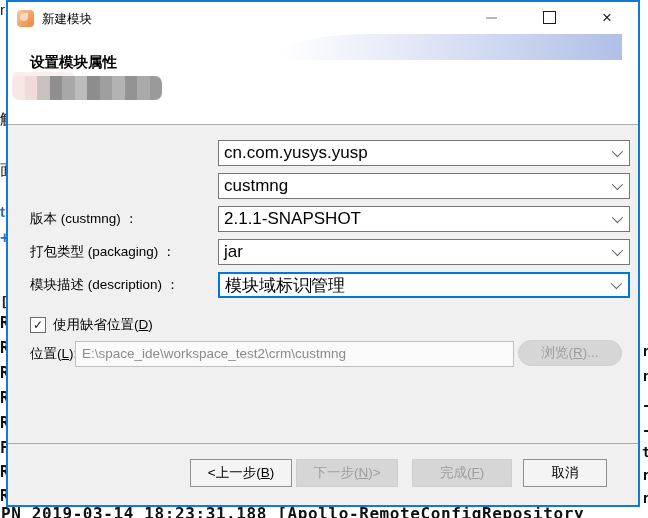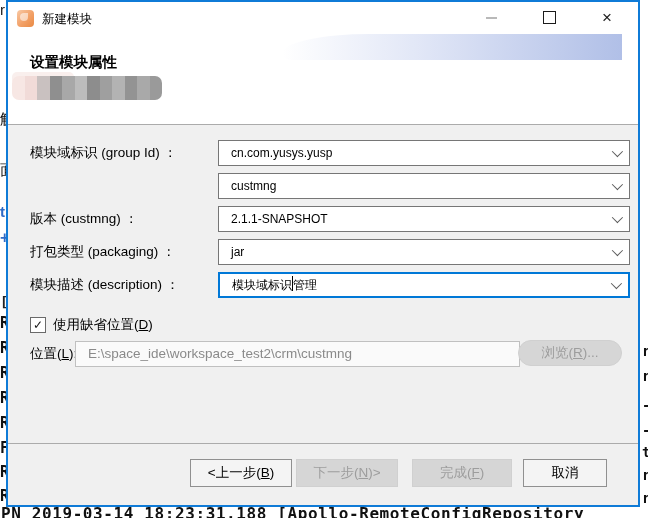--- a/index.html
+++ b/index.html
@@ -54,42 +54,42 @@
   .sep-footer{top:441px;}
   
   .form-area{position:absolute;left:0;top:123px;right:0;height:318px;background:#f0f0f0;}
   .footer{position:absolute;left:0;top:442px;right:0;bottom:0;background:#f0f0f0;}
   .fld-label{position:absolute;left:22px;font-size:13.5px;color:#000;line-height:26px;white-space:nowrap;}
   .combo{
     position:absolute;left:210px;width:410px;height:24px;background:#fff;
     border:1px solid #767676;display:flex;align-items:center;
   }
   .combo.focused{border:2px solid #0078d7;height:22px;width:408px;}
-  .combo .val{font-size:12px;color:#000;padding-left:12px;white-space:nowrap;overflow:hidden;}
+  .combo .val{font-size:17px;color:#000;padding-left:5px;white-space:nowrap;overflow:hidden;}
   .chev{
     position:absolute;right:9px;top:8px;width:7px;height:7px;
     border-right:1.5px solid #5a5a5a;border-bottom:1.5px solid #5a5a5a;
     transform:rotate(45deg) translateY(-2px);
   }
   .combo.focused .chev{top:7px;}
   .caret{display:inline-block;width:1px;height:15px;background:#000;vertical-align:-2px;}
   
   .checkrow{position:absolute;left:22px;top:314px;display:flex;align-items:center;}
   .checkbox{
     width:14px;height:14px;background:#fff;border:1px solid #6a6a6a;
     display:flex;align-items:center;justify-content:center;
     font-size:12px;color:#1a1a1a;line-height:1;
   }
   .checklabel{margin-left:7px;font-size:13.5px;color:#000;}
   
   .loc-label{position:absolute;left:22px;top:339px;font-size:13.5px;color:#000;line-height:26px;}
   .loc-input{
     position:absolute;left:67px;top:339px;width:431px;height:24px;
     background:#fafafa;border:1px solid #c0c0c0;
-    font-size:13.5px;color:#8a8a8a;line-height:24px;padding-left:12px;
+    font-size:13.5px;color:#8a8a8a;line-height:24px;padding-left:6px;
     white-space:nowrap;overflow:hidden;
   }
   .btn{
     position:absolute;height:28px;box-sizing:border-box;
     display:flex;align-items:center;justify-content:center;
     font-size:13.5px;white-space:nowrap;
   }
   .btn.enabled{background:#f4f4f4;border:1px solid #909090;color:#000;}
   .btn.disabled{background:#d6d6d6;border:1px solid #d0d0d0;color:#9d9d9d;}
   .browse-btn{left:510px;top:338px;width:104px;height:26px;border-radius:13px;}
@@ -160,21 +160,20 @@
         <div style="flex: 1 1 0%; background: rgb(147, 147, 147);"></div>
         <div style="flex: 1 1 0%; background: rgb(169, 169, 169);"></div>
         <div style="flex: 1 1 0%; background: rgb(154, 154, 154);"></div>
       </div>
   </div>
 
   <div class="hsep sep-banner"></div>
 
   <div class="form-area">
 
-    <div class="fld-label" style="top:15px;">模块域标识 (group Id) ：</div>
     <div class="combo" style="top:15px;">
       <span class="val">cn.com.yusys.yusp</span>
       <span class="chev"></span>
     </div>
 
     <div class="combo" style="top:48px;">
       <span class="val">custmng</span>
       <span class="chev"></span>
     </div>
 

